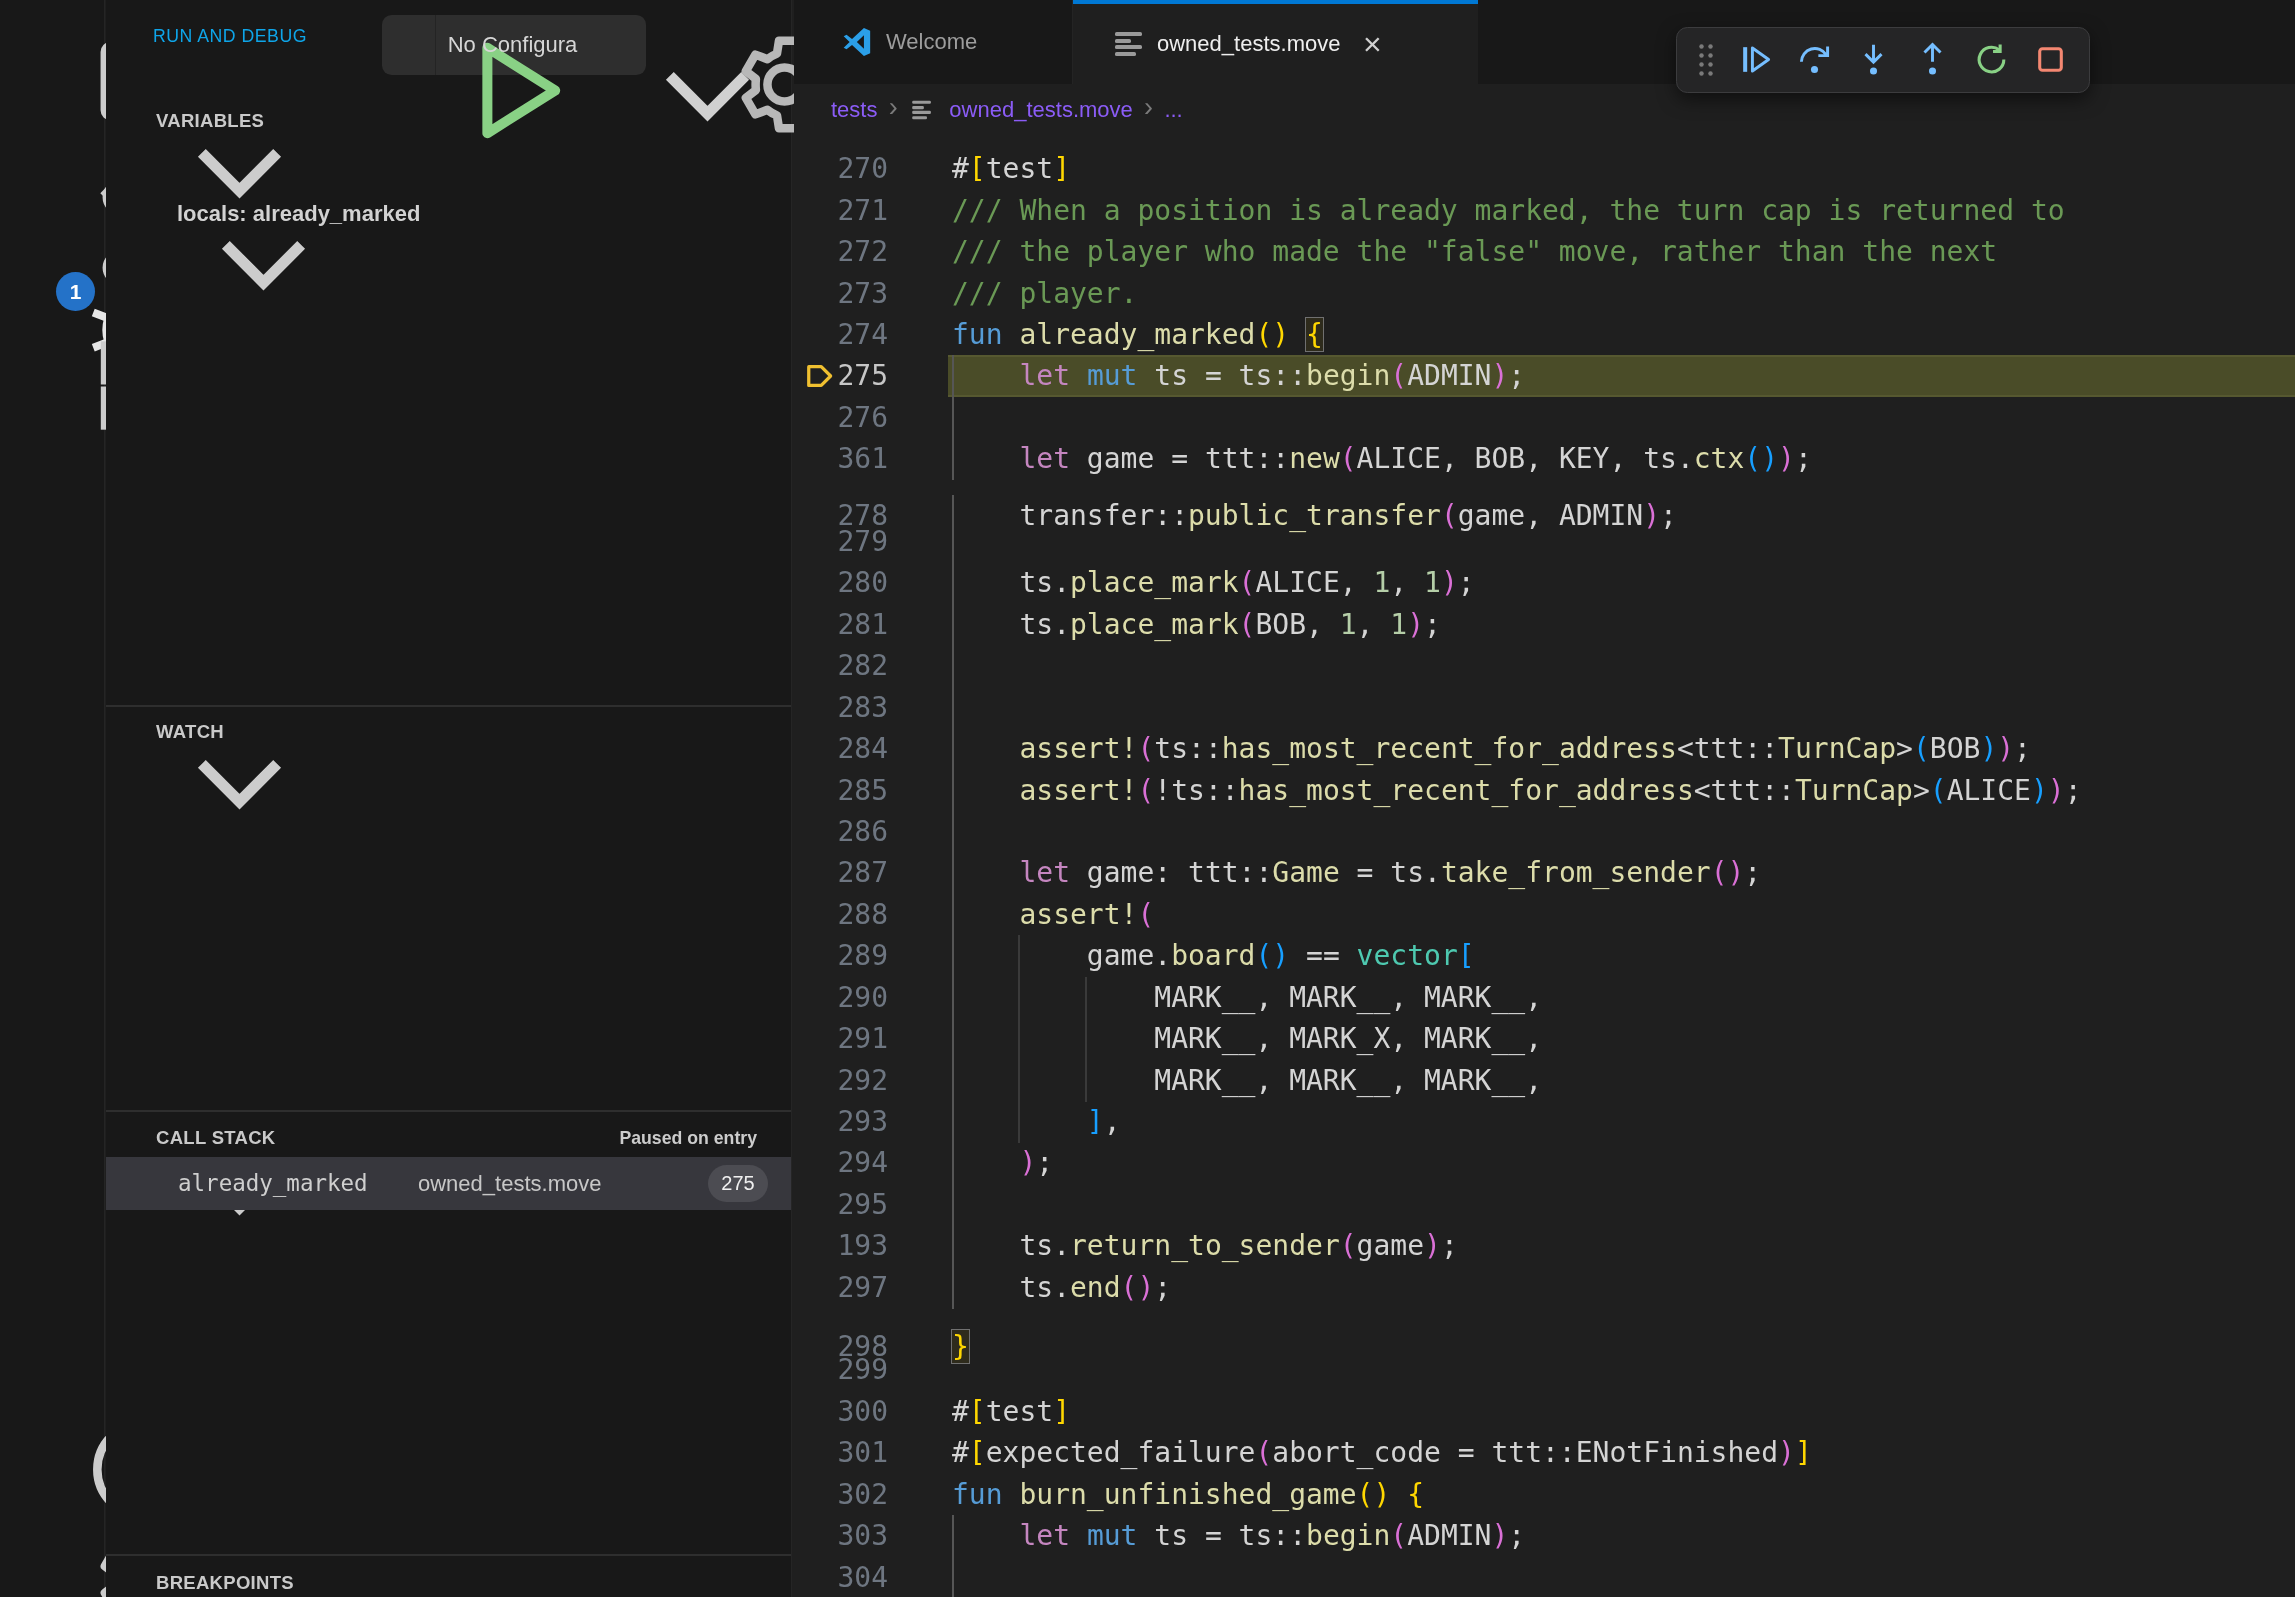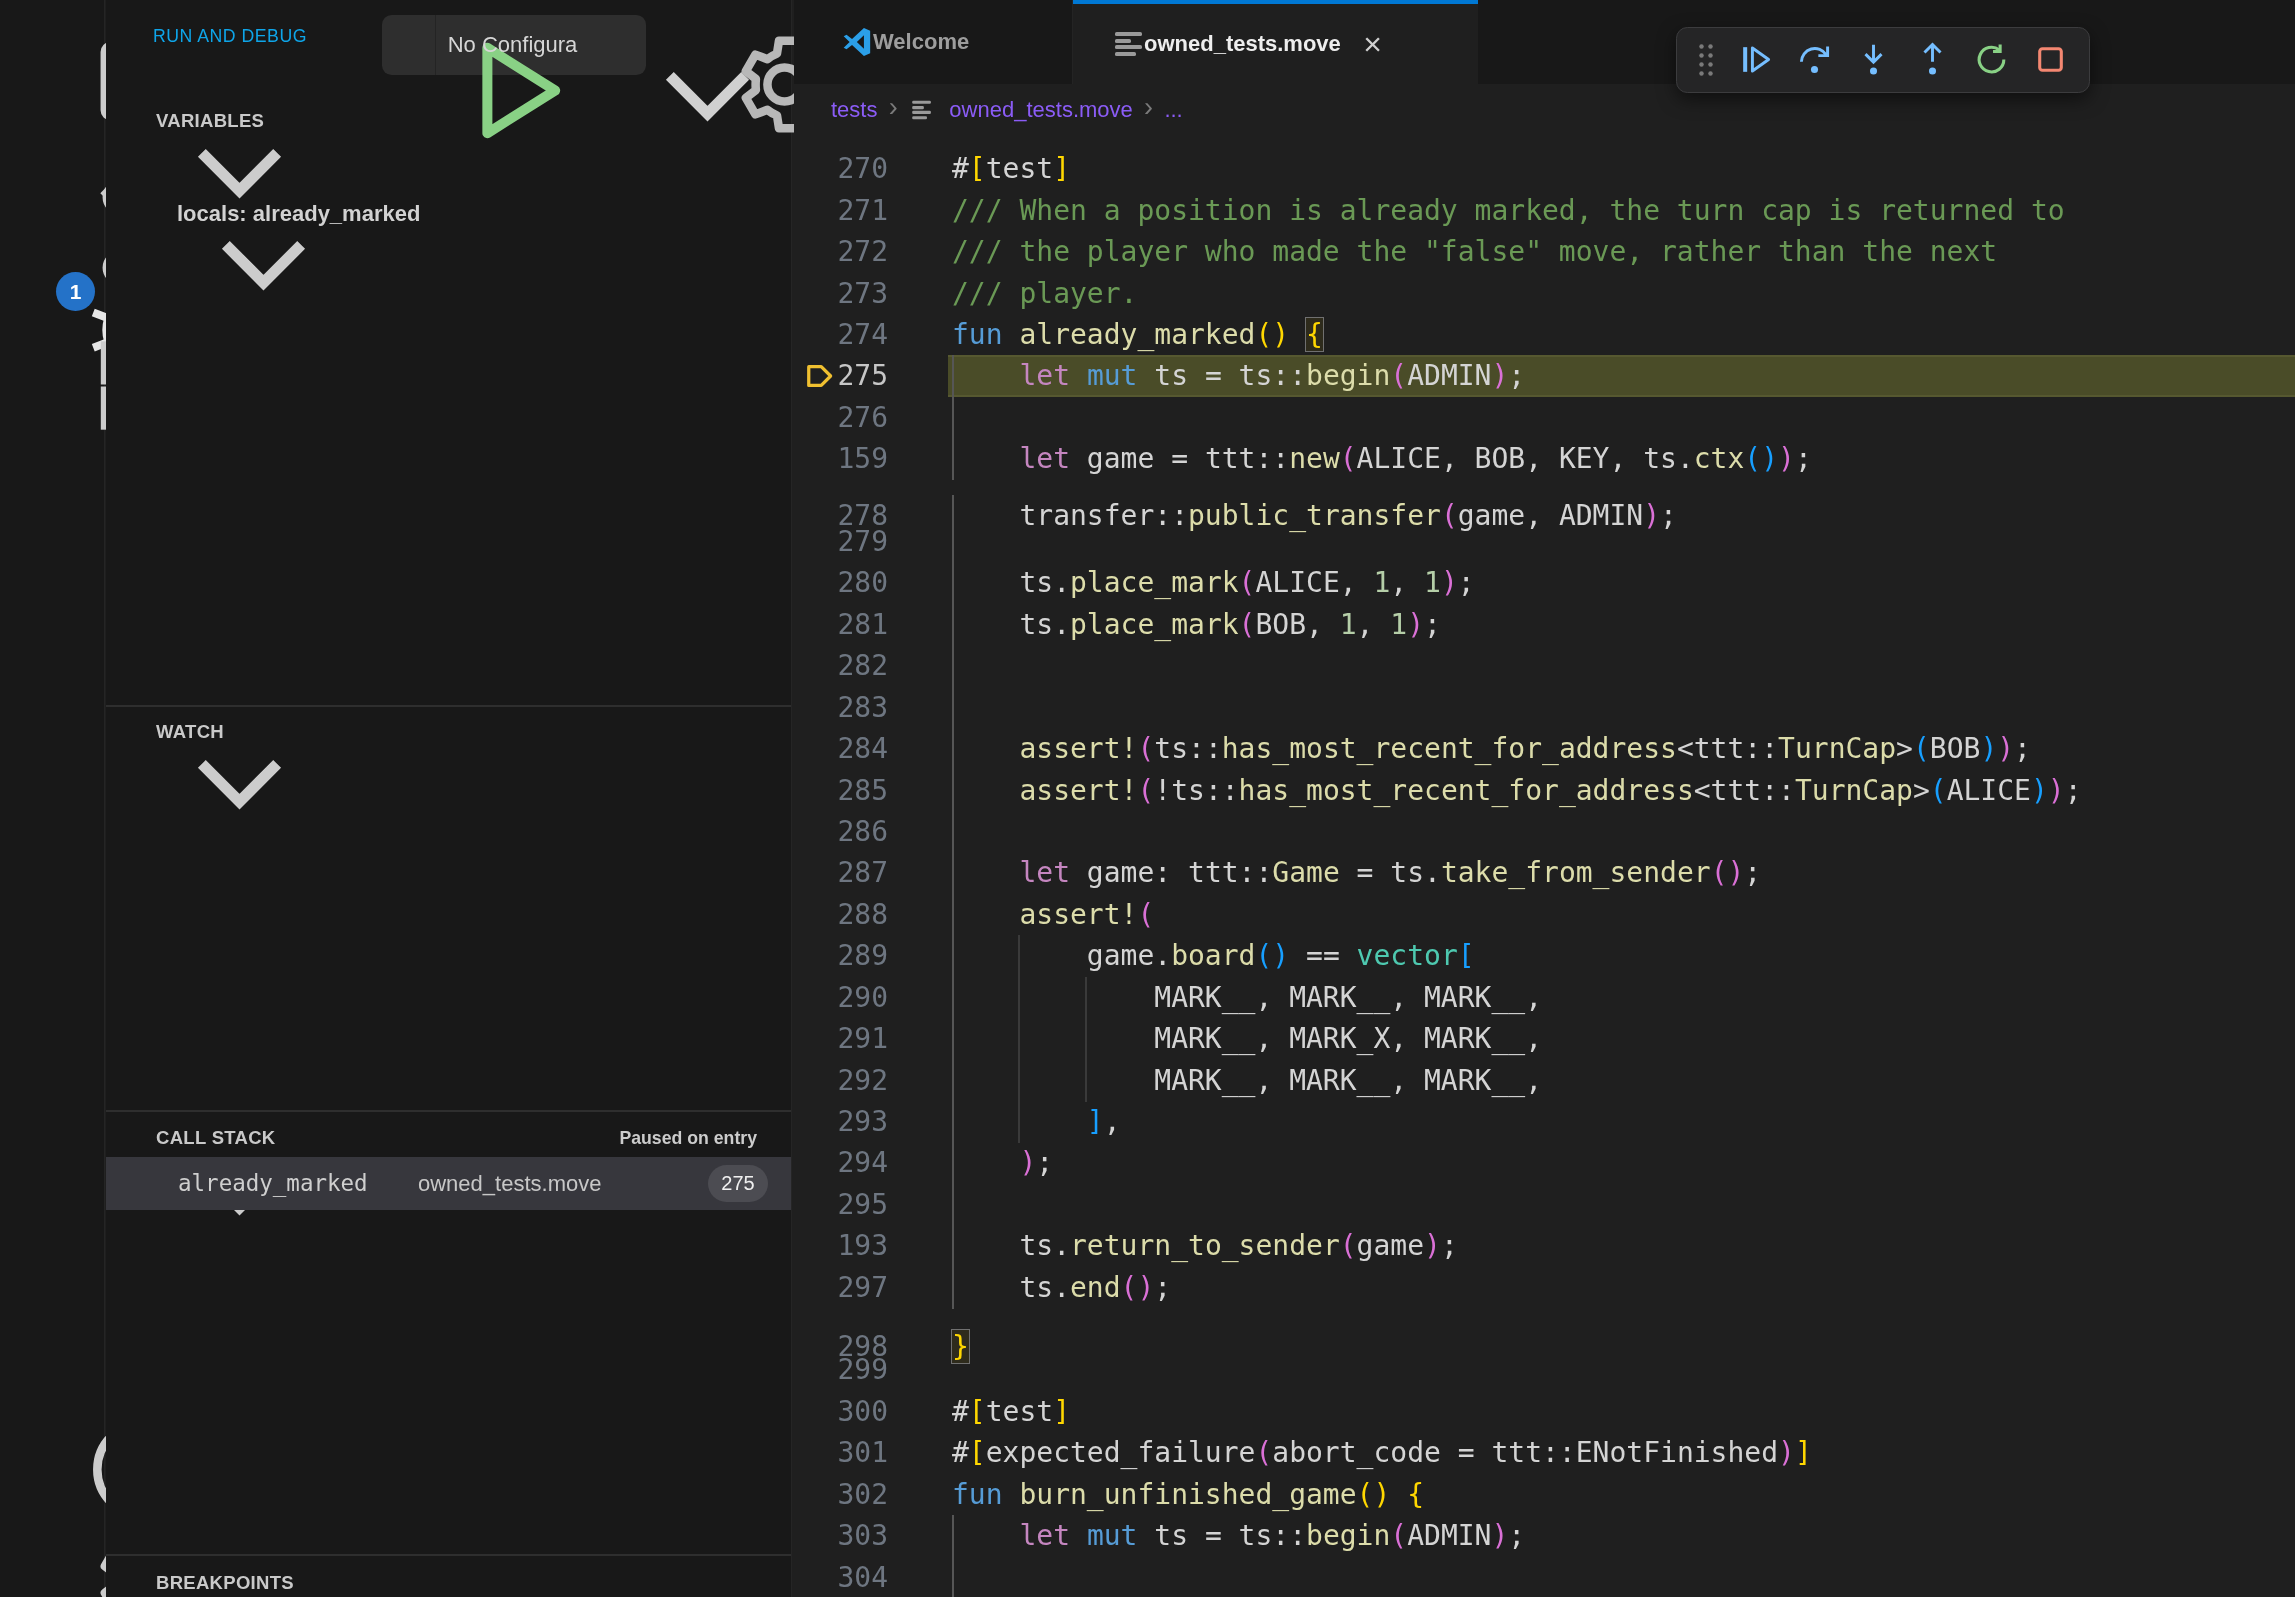--- a/index.html
+++ b/index.html
@@ -79,21 +79,21 @@
 
   
   #editor { position:absolute; left:794px; top:0; width:1502px; height:1597px; background:#1f1f1f; }
   #tab-strip { position:absolute; left:0; top:0; width:100%; height:84px; background:#181818; }
   .tab { position:absolute; top:0; height:84px; display:flex; align-items:center; cursor:pointer; }
   #tab-welcome { left:0; width:279px; background:#181818; border-right:1.6px solid #242424; padding-left:45px; }
   #tab-owned {
     left:279px; width:405px; background:#1f1f1f;
     border-top:4px solid #0078d4; padding-left:42px;
   }
-  .tab-label { font-size:22px; white-space:nowrap;font-weight:bold; }
+  .tab-label { font-size:22px; margin-left:13px; white-space:nowrap; }
   #tab-welcome .tab-label { color:#9d9d9d; }
   #tab-owned .tab-label { color:#eeeeee; }
   #vscode-logo { width:34px; height:34px; }
   .move-icon { width:29px; height:24px; display:flex; flex-direction:column; justify-content:space-between; }
   .move-icon span { display:block; height:4px; border-radius:1.6px; background:#9a9a9a; }
   .tab-close { margin-left:22.5px; font-size:32px; color:#d0d0d0; line-height:1; cursor:pointer; }
 
   #breadcrumb { position:absolute; left:0; top:84px; width:100%; height:51px; background:#1f1f1f;
     display:flex; align-items:center; padding-left:37px; gap:11.3px; }
   .crumb { font-size:22px; color:#8b5cf6; cursor:pointer; white-space:nowrap; }
@@ -463,21 +463,21 @@
             <span class="ln-num">275</span>
             <span class="code-text"><span class="tok-fg">    </span><span class="tok-ctl">let</span><span class="tok-fg"> </span><span class="tok-kw">mut</span><span class="tok-fg"> ts = ts::</span><span class="tok-fn">begin</span><span class="tok-b2">(</span><span class="tok-fg">ADMIN</span><span class="tok-b2">)</span><span class="tok-fg">;</span></span>
           </div>
           <div class="code-line" style="top:260px">
             <span class="guide g0" style="left:158px"></span>
             <span class="ln-num">276</span>
             <span class="code-text"></span>
           </div>
           <div class="code-line" style="top:301px">
             <span class="guide g0" style="left:158px"></span>
-            <span class="ln-num">159</span>
+            <span class="ln-num">361</span>
             <span class="code-text"><span class="tok-fg">    </span><span class="tok-ctl">let</span><span class="tok-fg"> game = ttt::</span><span class="tok-fn">new</span><span class="tok-b2">(</span><span class="tok-fg">ALICE, BOB, KEY, ts.</span><span class="tok-fn">ctx</span><span class="tok-b3">(</span><span class="tok-b3">)</span><span class="tok-b2">)</span><span class="tok-fg">;</span></span>
           </div>
           <div class="code-line" style="top:358px">
             <span class="guide g0" style="left:158px"></span>
             <span class="ln-num">278</span>
             <span class="code-text"><span class="tok-fg">    transfer::</span><span class="tok-fn">public_transfer</span><span class="tok-b2">(</span><span class="tok-fg">game, ADMIN</span><span class="tok-b2">)</span><span class="tok-fg">;</span></span>
           </div>
           <div class="code-line" style="top:384px">
             <span class="guide g0" style="left:158px"></span>
             <span class="ln-num">279</span>

